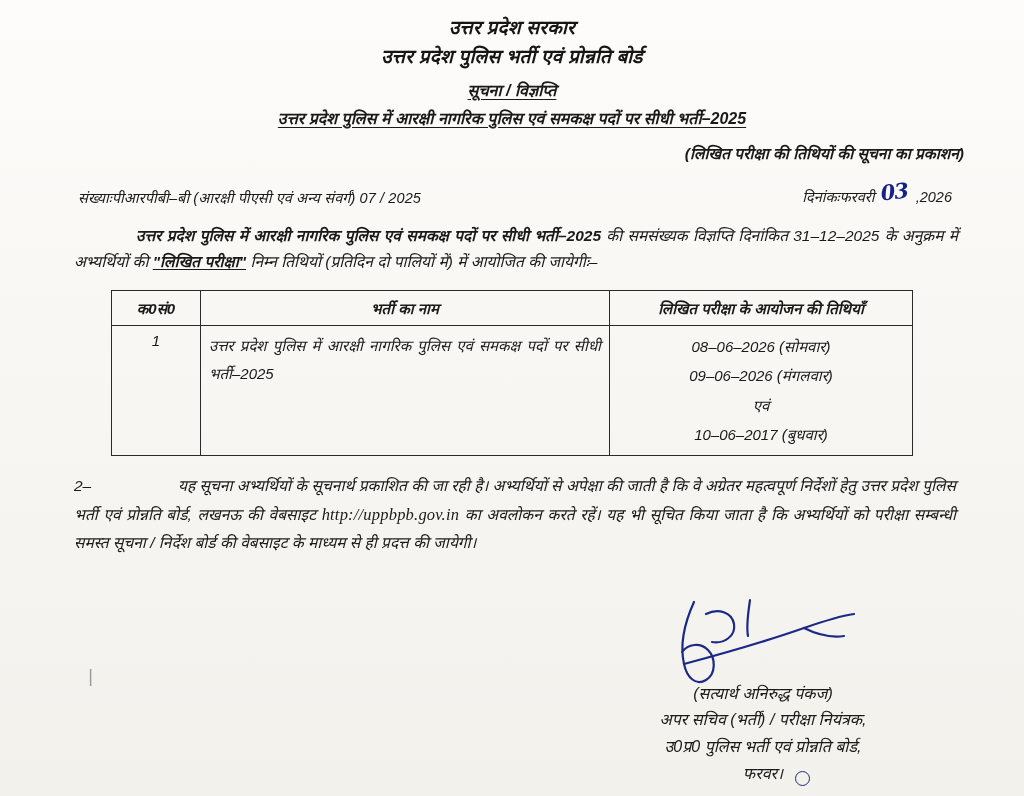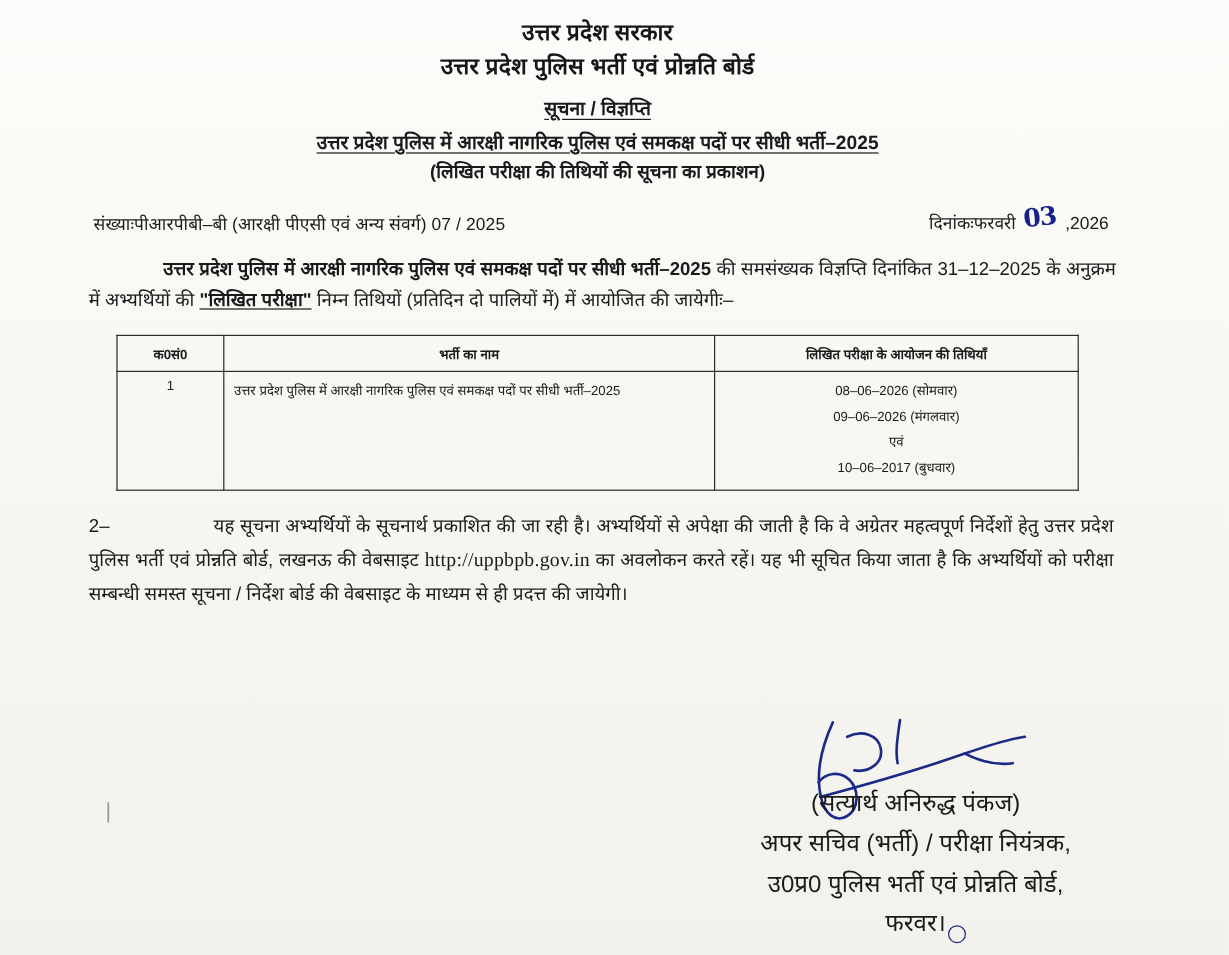--- a/index.html
+++ b/index.html
@@ -14,21 +14,22 @@
     color: #1a1a1a;
     overflow: hidden;
     position: relative;
   }
   .page {
     position: relative;
     width: 1024px;
     height: 796px;
     background: linear-gradient(180deg,#fdfcfa 0%, #f7f5f1 60%, #f3f1ec 100%);
     box-sizing: border-box;
-    padding: 14px 88px 0 60px;
+    padding: 14px 60px 0 60px;
+    font-style: italic;
   }
   .header {
     text-align: center;
     line-height: 1.52;
   }
   .header div {
     font-size: 19px;
     font-weight: 700;
     letter-spacing: .2px;
     color: #161616;
@@ -48,24 +49,24 @@
   }
   .subject-line {
     text-align: center;
     font-size: 16px;
     font-weight: 700;
     margin-top: 6px;
     text-decoration: underline;
     text-underline-offset: 3px;
   }
   .paren-line {
-    text-align: center;
+    text-align: right;
     font-size: 15.5px;
     font-weight: 700;
-    margin-top: 2px;
+    margin-top: 13px;
   }
   .ref-row {
     display: flex;
     justify-content: space-between;
     align-items: flex-end;
     margin-top: 18px;
     font-size: 14.5px;
     padding: 0 8px 0 18px;
     gap: 44px;
   }
@@ -98,21 +99,21 @@
 
   table.sched {
     border-collapse: collapse;
     margin: 14px auto 0 auto;
     width: 762px;
     table-layout: fixed;
   }
   table.sched th, table.sched td {
     border: 1px solid #2a2a2a;
     padding: 6px 8px;
-    font-size: 11px;
+    font-size: 15px;
     vertical-align: top;
   }
   table.sched th {
     font-weight: 700;
     text-align: center;
     padding: 7px 6px;
   }
   .col-sno { width: 76px; }
   .col-name { width: 396px; }
   .col-dates { width: 290px; }
@@ -143,21 +144,21 @@
     font-family: "Liberation Serif", serif;
     font-size: 16.5px;
     letter-spacing: .2px;
   }
 
   .sign-block {
     position: absolute;
     right: 96px;
     bottom: 8px;
     text-align: center;
-    font-size: 20px;
+    font-size: 16px;
     line-height: 1.68;
     width: 330px;
   }
   .signature {
     position: absolute;
     right: 150px;
     bottom: 92px;
     width: 220px;
     height: 110px;
     pointer-events: none;

